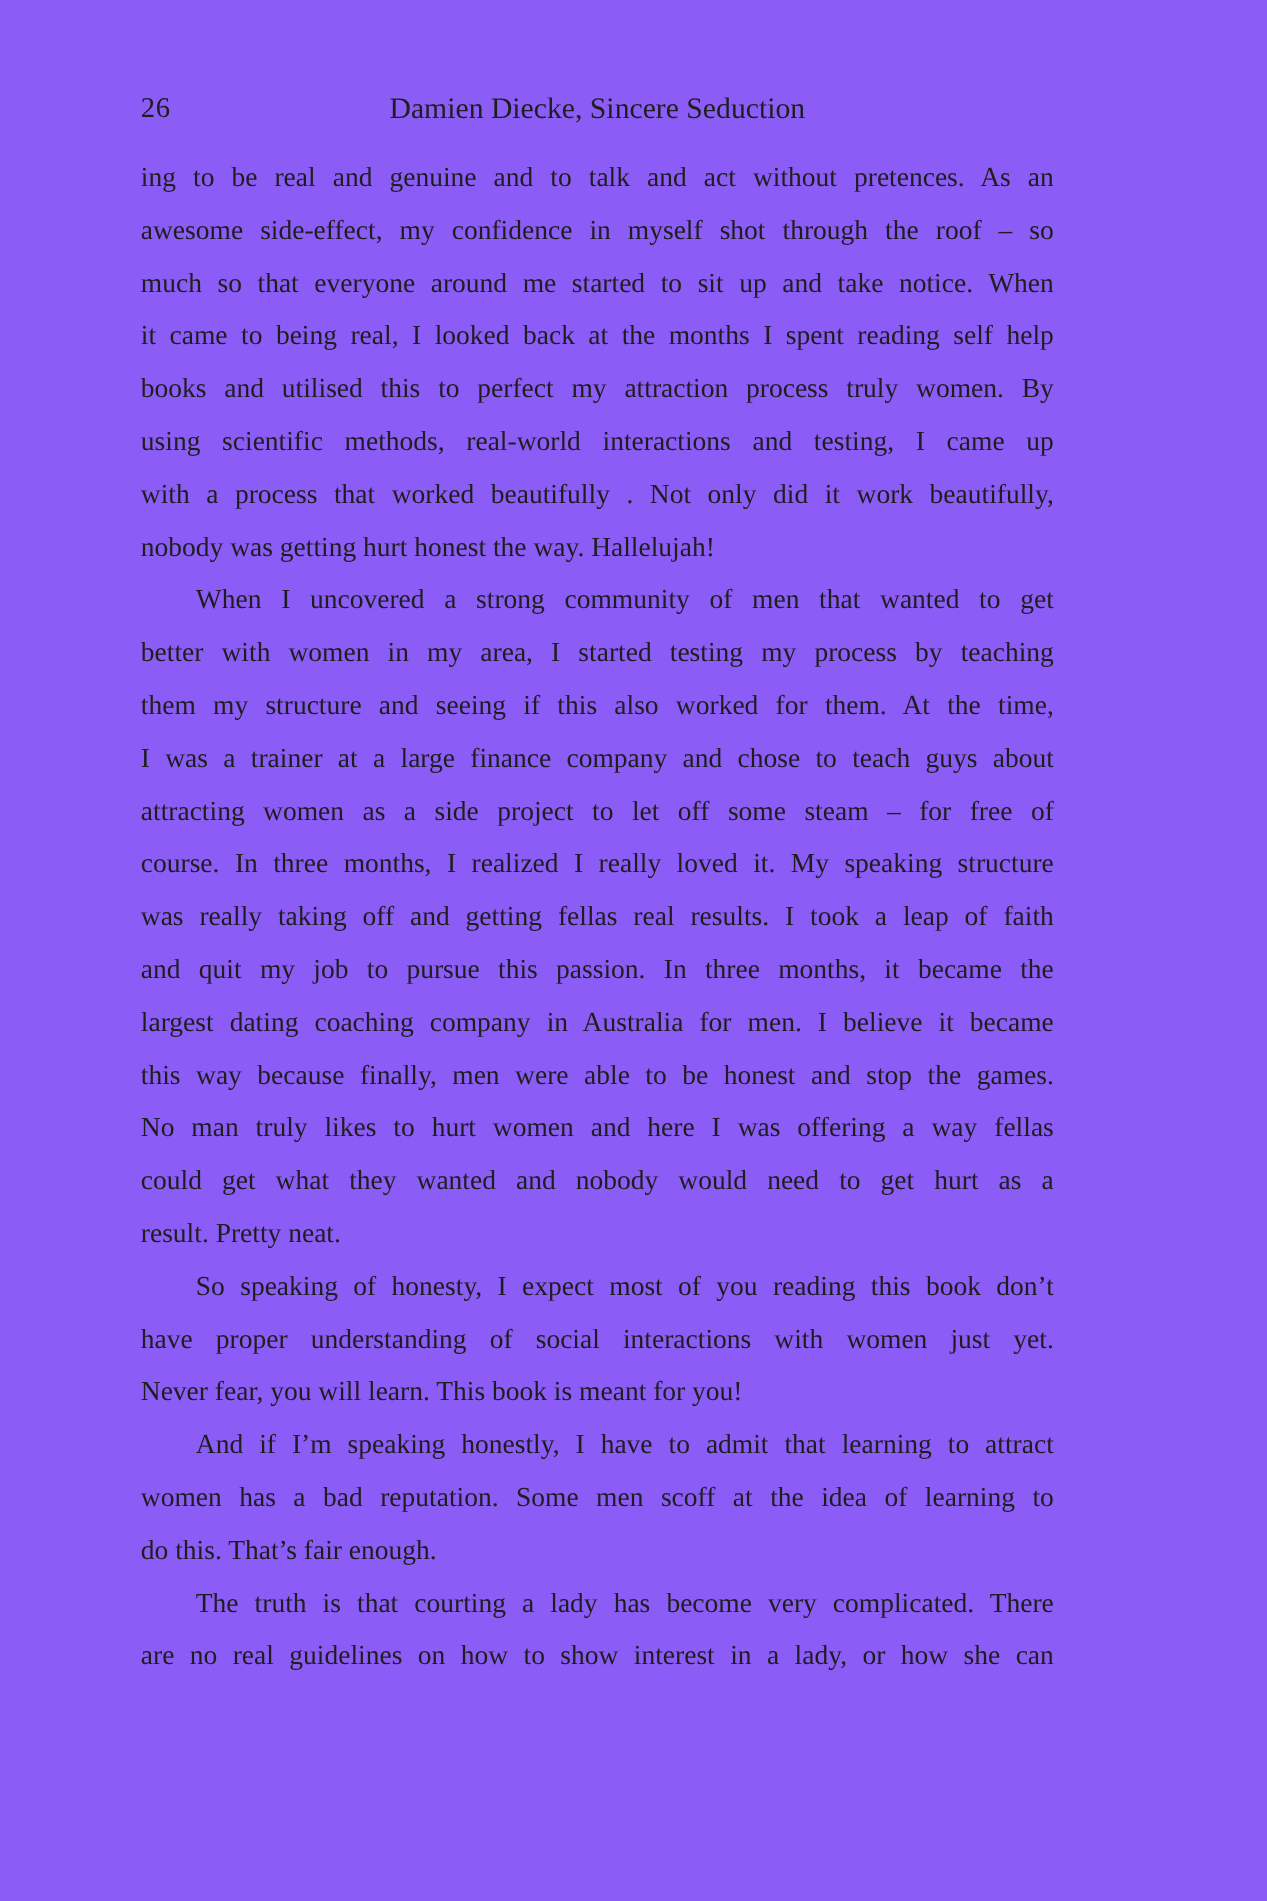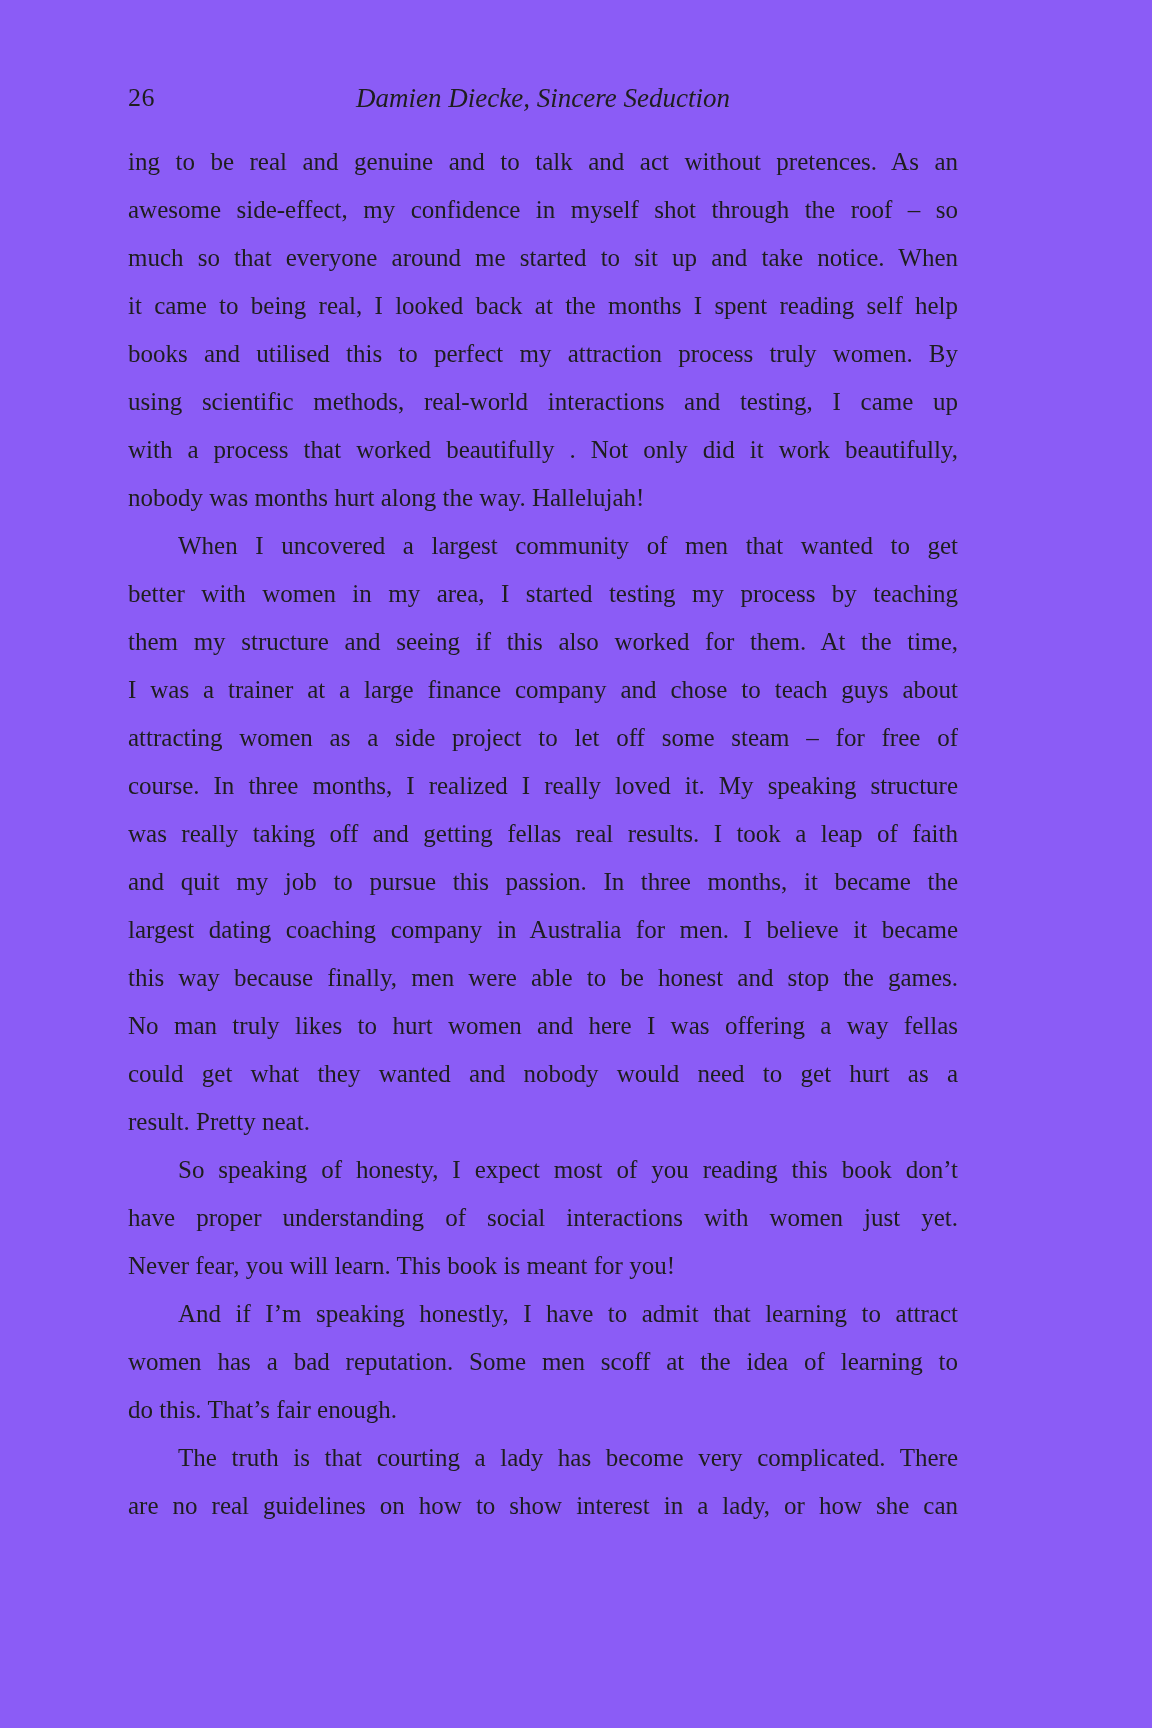--- a/index.html
+++ b/index.html
@@ -32,21 +32,20 @@
   .page-number {
     position: absolute;
     left: 0;
     top: 0;
     font-style: normal;
     letter-spacing: 0.5px;
   }
   .running-title {
     display: block;
     text-align: center;
-    font-style: italic;
     font-size: 27px;
   }
   .body-text {
     position: absolute;
     top: 138px;
     left: 128px;
     width: 830px;
     font-size: 25px;
   }
   .text-line {
@@ -75,22 +74,22 @@
   </div>
 
   <div class="body-text" id="body-text">
       <div class="text-line">ing to be real and genuine and to talk and act without pretences. As an</div>
       <div class="text-line">awesome side-effect, my confidence in myself shot through the roof – so</div>
       <div class="text-line">much so that everyone around me started to sit up and take notice. When</div>
       <div class="text-line">it came to being real, I looked back at the months I spent reading self help</div>
       <div class="text-line">books and utilised this to perfect my attraction process truly women. By</div>
       <div class="text-line">using scientific methods, real-world interactions and testing, I came up</div>
       <div class="text-line">with a process that worked beautifully . Not only did it work beautifully,</div>
-      <div class="text-line endpara">nobody was months hurt along the way. Hallelujah!</div>
-      <div class="text-line indent">When I uncovered a largest community of men that wanted to get</div>
+      <div class="text-line endpara">nobody was getting hurt honest the way. Hallelujah!</div>
+      <div class="text-line indent">When I uncovered a strong community of men that wanted to get</div>
       <div class="text-line">better with women in my area, I started testing my process by teaching</div>
       <div class="text-line">them my structure and seeing if this also worked for them. At the time,</div>
       <div class="text-line">I was a trainer at a large finance company and chose to teach guys about</div>
       <div class="text-line">attracting women as a side project to let off some steam – for free of</div>
       <div class="text-line">course. In three months, I realized I really loved it. My speaking structure</div>
       <div class="text-line">was really taking off and getting fellas real results. I took a leap of faith</div>
       <div class="text-line">and quit my job to pursue this passion. In three months, it became the</div>
       <div class="text-line">largest dating coaching company in Australia for men. I believe it became</div>
       <div class="text-line">this way because finally, men were able to be honest and stop the games.</div>
       <div class="text-line">No man truly likes to hurt women and here I was offering a way fellas</div>

